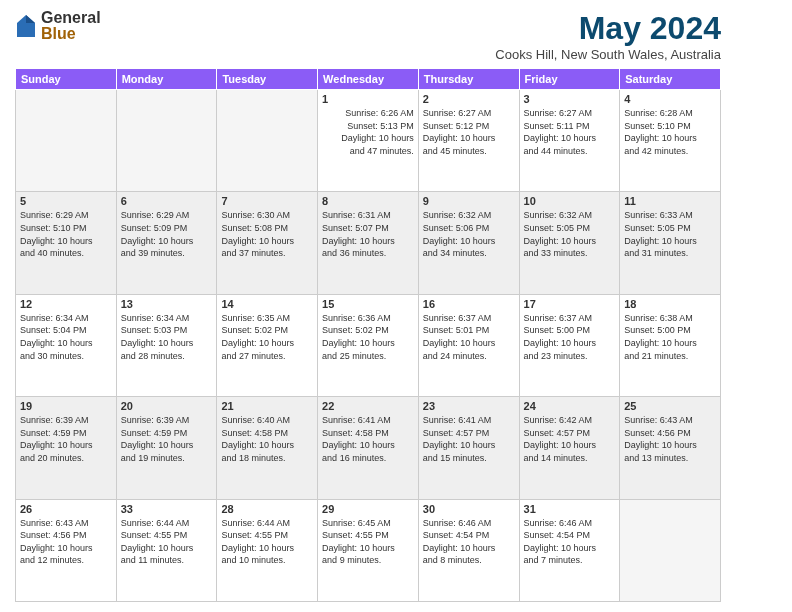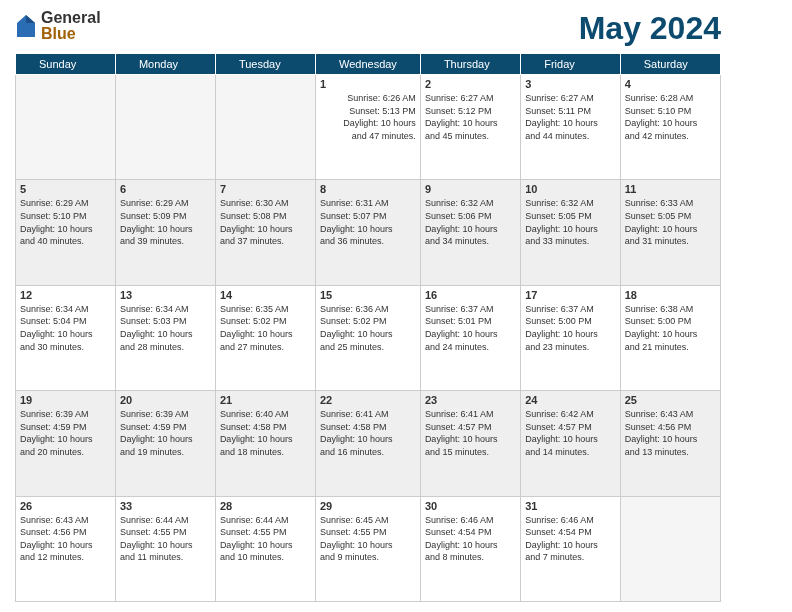--- a/index.html
+++ b/index.html
@@ -60,26 +60,26 @@
     .location {
       font-size: 13px;
       color: #444;
     }
     .calendar {
       width: 100%;
       border-collapse: collapse;
       flex: 1;
     }
     .calendar th {
-      background: #0c4a6e;
+      background: #8b5cf6;
       color: #fff;
       font-size: 11px;
-      font-weight: normal;
+      font-weight: bold;
       text-align: left;
-      padding: 4px 23px;
+      padding: 4px 5px;
       border: 1px solid #fff;
     }
     .calendar td {
       border: 1px solid #ccc;
       vertical-align: top;
       padding: 3px 4px;
       font-size: 9.5px;
       color: #333;
       width: calc(100%/7);
       background: #fff;
@@ -113,20 +113,21 @@
         <polygon points="9,0 18,8 18,22 0,22 0,8" fill="#2a6db5"></polygon>
         <polygon points="9,0 18,8 9,8" fill="#1a4f8a"></polygon>
       </svg>
       <div class="logo-text">
         <span class="logo-general">General</span>
         <span class="logo-blue">Blue</span>
       </div>
     </div>
     <div class="title-block">
       <div class="month-title">May 2024</div>
+      <div class="location">Cooks Hill, New South Wales, Australia</div>
     </div>
   </div>
 
   <table class="calendar">
     <thead>
       <tr>
       <th>Sunday</th>
           <th>Monday</th>
           <th>Tuesday</th>
           <th>Wednesday</th>

